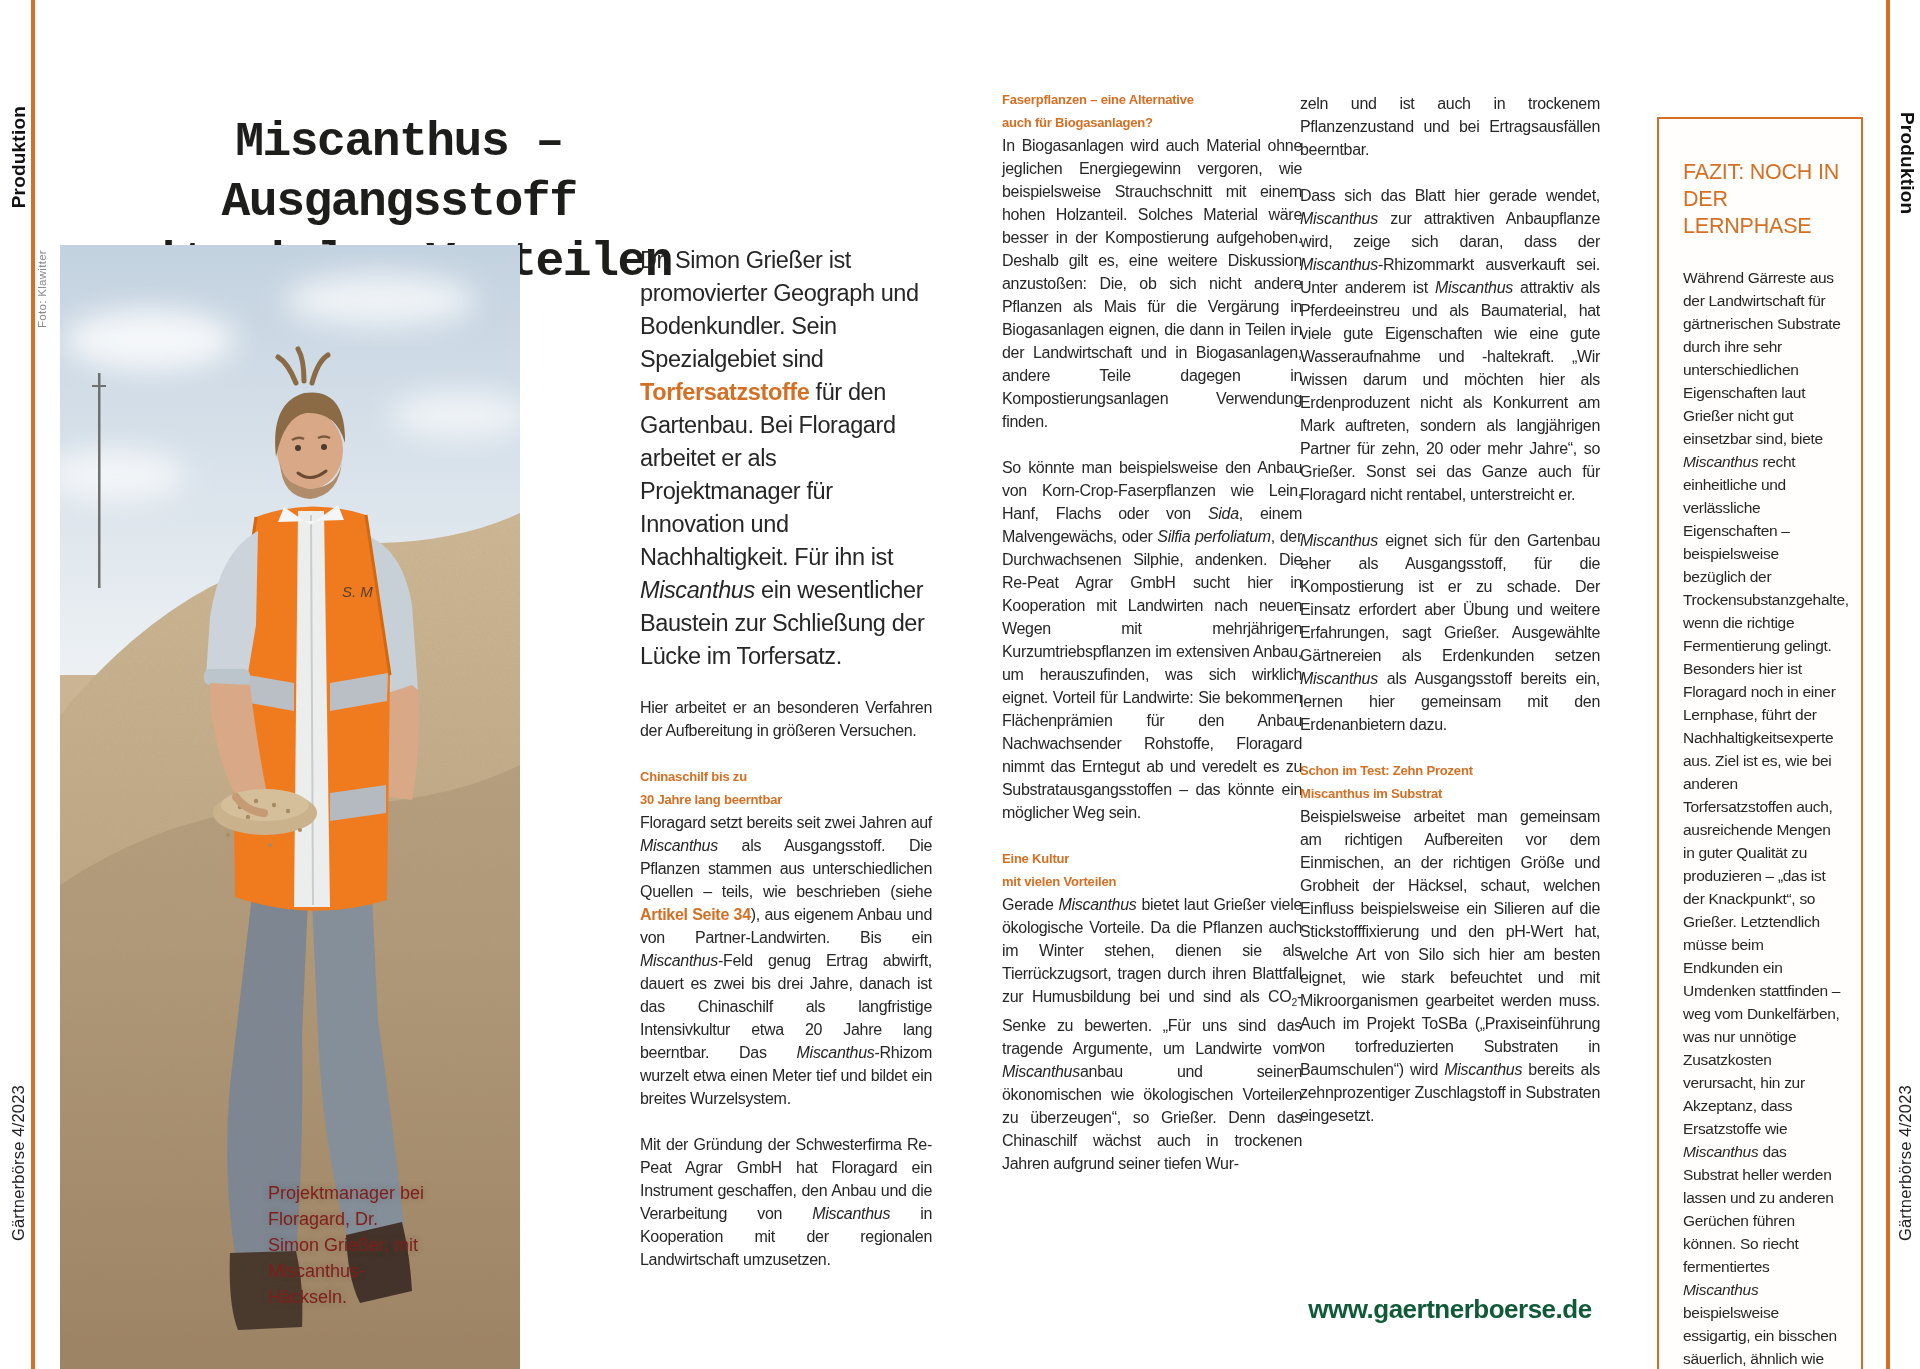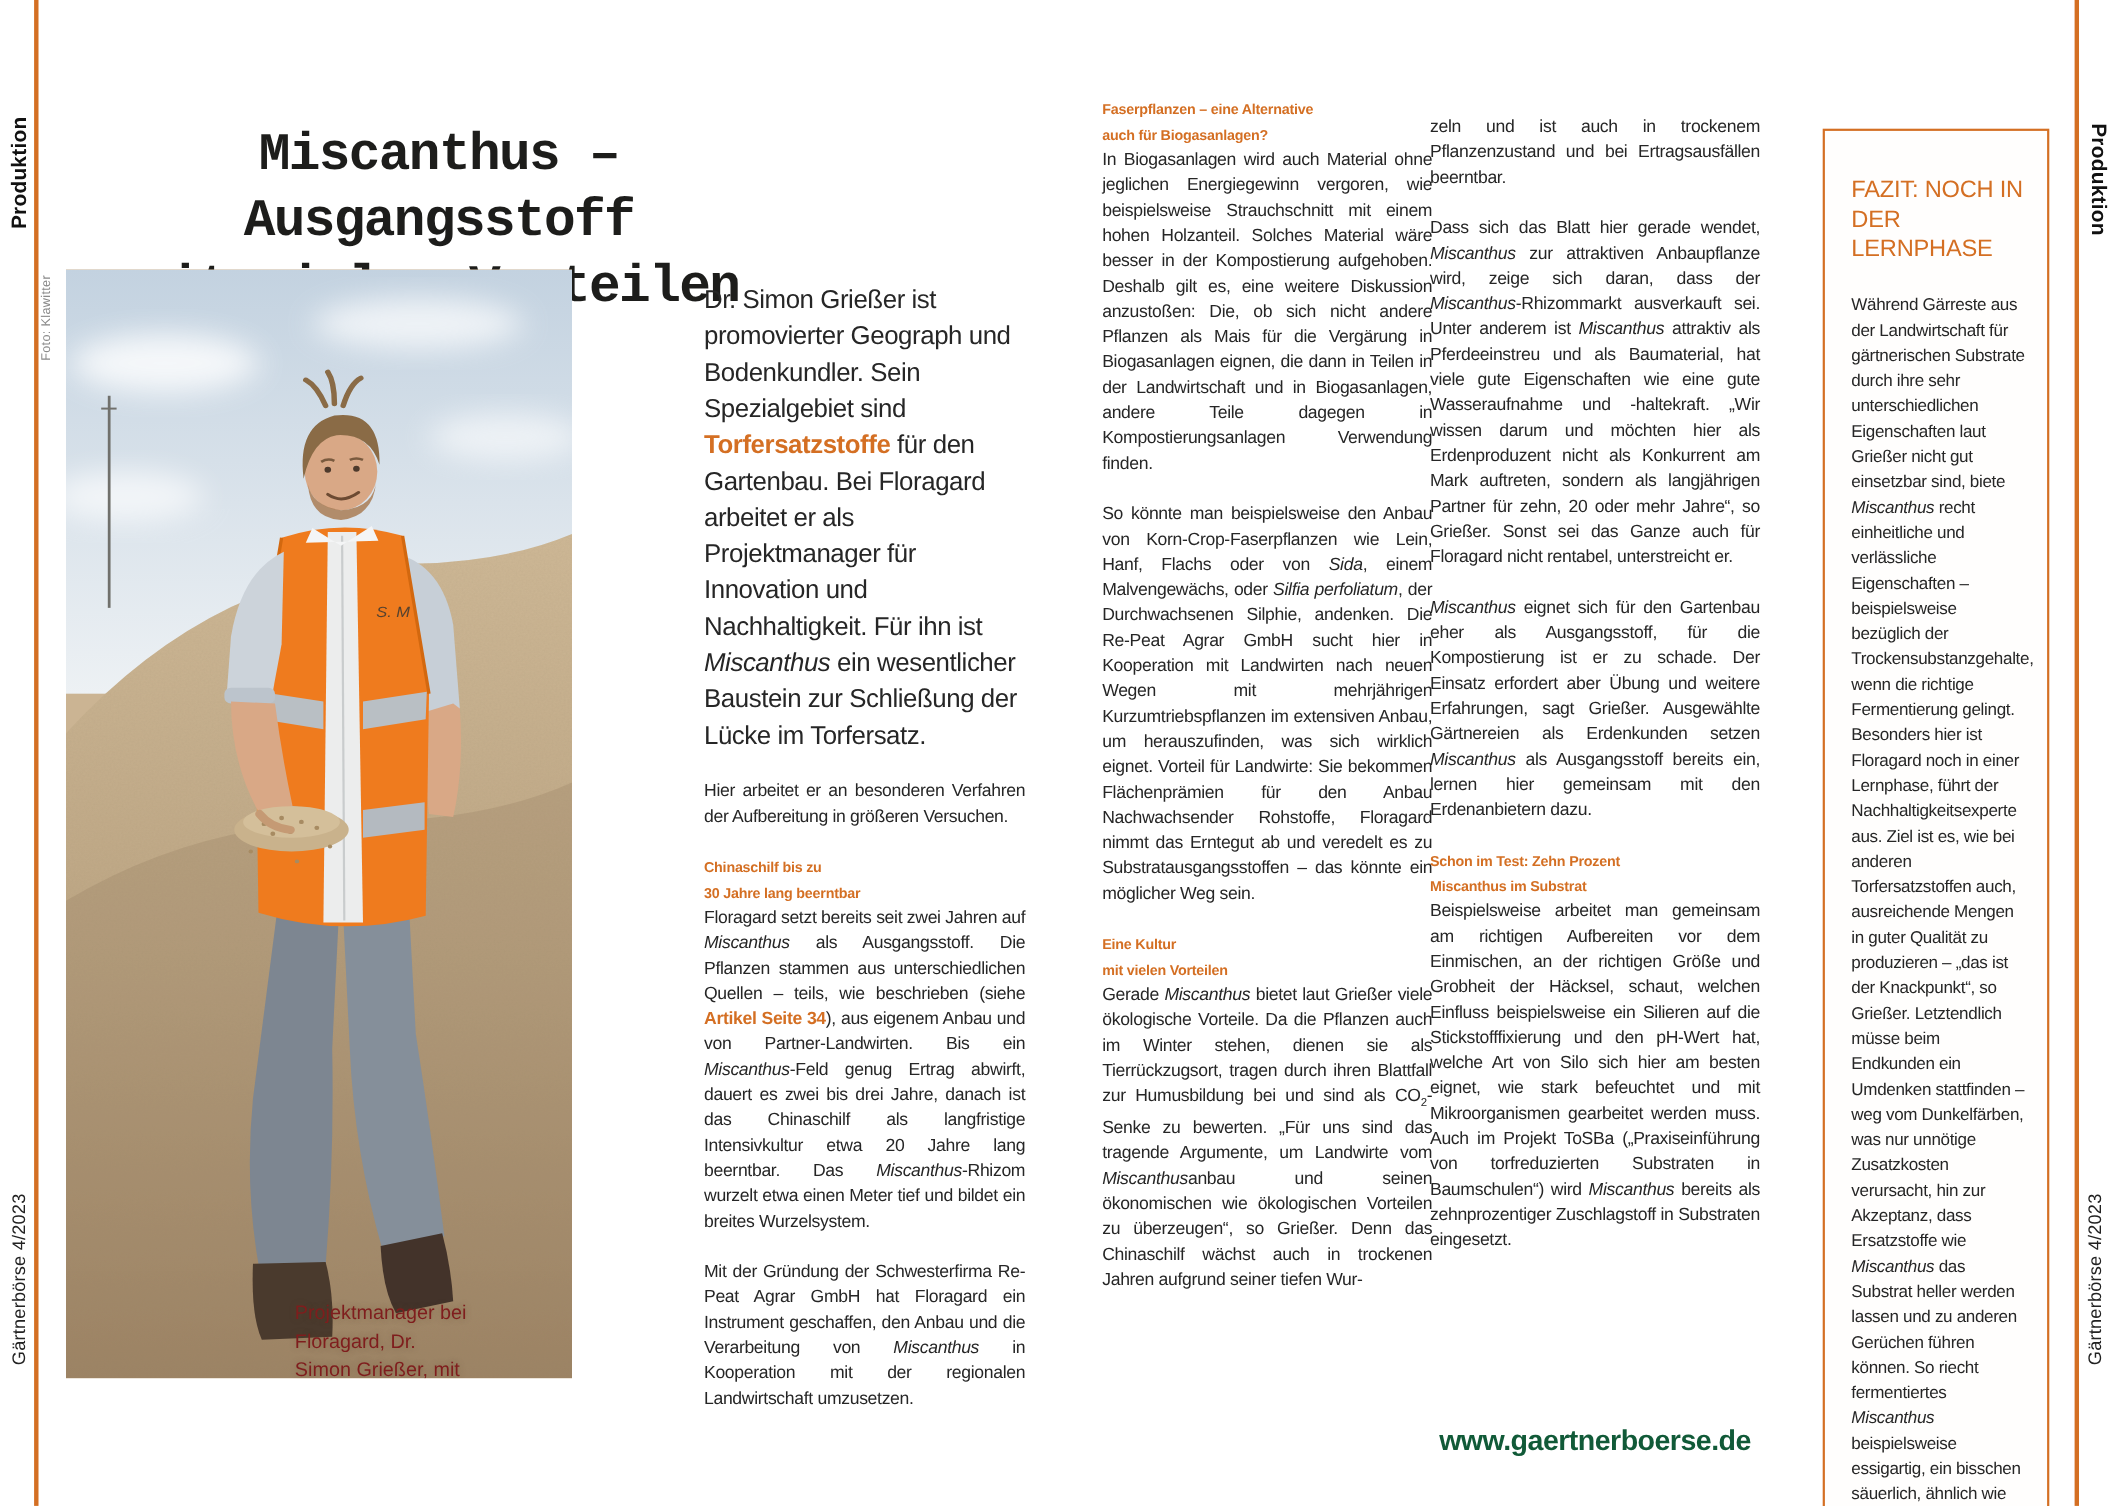--- a/index.html
+++ b/index.html
@@ -18,29 +18,29 @@
   .v-ccw{writing-mode:vertical-rl;transform:rotate(180deg);}
   .v-cw{writing-mode:vertical-rl;}
   .edge-section{position:absolute;font-weight:bold;font-size:19px;color:#111;letter-spacing:.2px;}
   .edge-issue{position:absolute;font-size:16.5px;color:#222;letter-spacing:.2px;}
 
   
   .headline{position:absolute;left:88px;top:80px;width:622px;text-align:center;
     font-weight:bold;color:#1d1d1b;font-size:48px;line-height:60px;letter-spacing:-1.5px;font-family:Liberation Mono, monospace;}
 
   
-  .photo{position:absolute;left:60px;top:245px;width:460px;height:1008px;overflow:hidden;background:#cbb493;}
+  .photo{position:absolute;left:60px;top:245px;width:460px;height:1124px;overflow:hidden;background:#cbb493;}
   .photo svg{display:block;width:100%;height:100%;}
   .photo-credit{position:absolute;left:36px;top:250px;font-size:11.5px;color:#8a8a8a;letter-spacing:.3px;}
   .photo-caption{position:absolute;left:208px;top:935px;width:160px;color:#7f1d1d;
     font-size:18px;line-height:26px;font-weight:normal;text-shadow:0 0 6px rgba(90,70,40,.35);}
 
   
   .col{position:absolute;text-align:justify;hyphens:auto;-webkit-hyphens:auto;}
-  .col p{margin:16px 0 23px 0;}
+  .col p{margin:4px 0 23px 0;}
   .body-txt{font-size:16px;line-height:23px;letter-spacing:-0.3px;}
   .col h3{margin:23px 0 0 0;color:var(--accent);font-size:13px;line-height:23px;
     white-space:pre-line;text-align:left;letter-spacing:-0.2px;}
   .col h3 + p{margin-top:0;}
   .lead{font-size:23.5px;line-height:33px;letter-spacing:-0.4px;text-align:left;hyphens:auto;margin:0 0 36px 0;}
   .seg-i{font-style:italic;}
   .seg-accent{color:var(--accent);font-weight:bold;}
   sub{font-size:.65em;}
 
   #col1{left:640px;top:240px;width:292px;}

